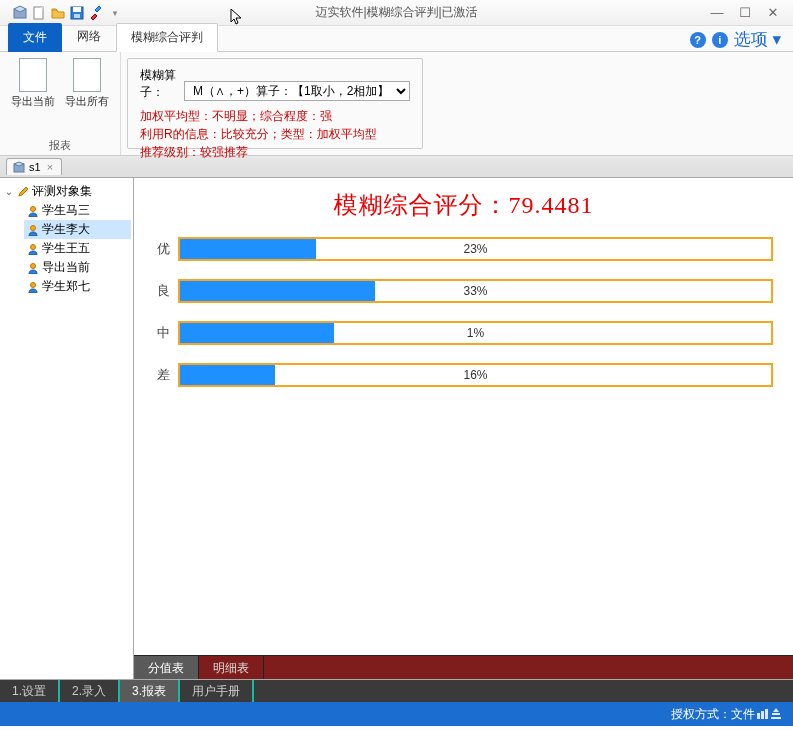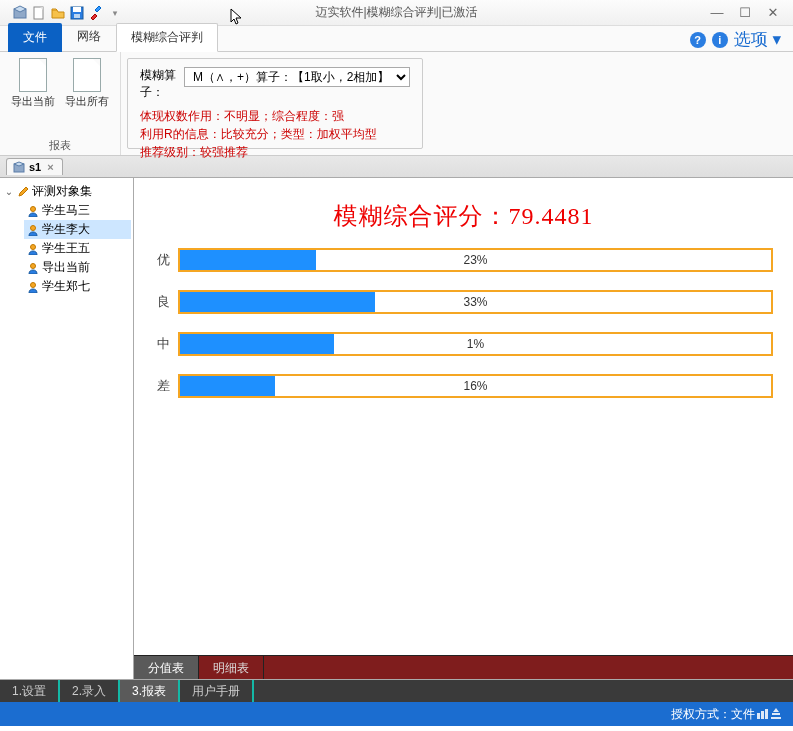--- a/index.html
+++ b/index.html
@@ -30,42 +30,42 @@
 
 .ribbon-body { height: 104px; background: #fafafa; border-bottom: 1px solid #ccc; display: flex; }
 .ribbon-group { border-right: 1px solid #ddd; padding: 6px 10px 2px 10px; display: flex; flex-direction: column; align-items: center; }
 .ribbon-group .btns { display: flex; gap: 8px; }
 .ribbon-group .bigbtn { width: 46px; display: flex; flex-direction: column; align-items: center; gap: 2px; cursor: pointer; }
 .ribbon-group .bigbtn .doc-ico { width: 28px; height: 34px; background: #fff; border: 1px solid #9aa; position: relative; }
 .ribbon-group .bigbtn .doc-ico::after { content: ""; position: absolute; top: 0; right: 0; border-style: solid; border-width: 0 7px 7px 0; border-color: transparent #fafafa transparent transparent; }
 .ribbon-group .bigbtn span { font-size: 11px; color: #333; text-align: center; }
 .ribbon-group .grp-title { font-size: 11px; color: #555; margin-top: auto; padding-top: 4px; }
 .ribbon-settings { padding: 8px 12px; border: 1px solid #ccc; margin: 6px; border-radius: 2px; flex: 0; }
-.ribbon-settings .row { display: flex; align-items: flex-start; gap: 6px; font-size: 12px; margin-bottom: 6px; }
+.ribbon-settings .row { display: flex; align-items: flex-end; gap: 6px; font-size: 12px; margin-bottom: 6px; }
 .ribbon-settings select { font-size: 12px; padding: 1px 4px; border: 1px solid #aaa; width: 240px; background: #fff; }
 .ribbon-settings .red { color: #c00; font-size: 12px; line-height: 18px; }
 
 
 .doc-tabs { height: 22px; background: linear-gradient(#e8e8e8,#dedede); border-bottom: 1px solid #aaa; display: flex; align-items: center; padding-left: 6px; }
-.doc-tabs .dtab { display: flex; align-items: center; gap: 4px; background: #f7f7f7; border: 1px solid #aaa; border-bottom: none; padding: 2px 6px; font-size: 11px; border-radius: 3px 3px 0 0; font-weight: bold; }
+.doc-tabs .dtab { display: flex; align-items: center; gap: 4px; background: #f7f7f7; border: 1px solid #aaa; border-bottom: none; padding: 2px 6px; font-size: 11px; border-radius: 3px 3px 0 0; }
 .doc-tabs .cube { width: 12px; height: 12px; }
 .doc-tabs .close { color: #888; cursor: pointer; padding: 0 2px; }
 
 
 .main { display: flex; height: 502px; border-bottom: 1px solid #aaa; }
 .tree-pane { width: 134px; border-right: 1px solid #aaa; background: #fff; padding: 4px 2px; overflow: auto; }
 .tree-root { font-size: 12px; }
 .tree-row { display: flex; align-items: center; gap: 2px; padding: 1px 2px; white-space: nowrap; cursor: pointer; }
 .tree-row .expander { width: 10px; color: #666; font-size: 10px; text-align: center; }
 .tree-row .tree-ico { width: 14px; height: 14px; display: flex; align-items: center; justify-content: center; }
 .tree-children { padding-left: 22px; }
 .tree-children .tree-row.selected { background: #cde6ff; }
 
 .content { flex: 1; display: flex; flex-direction: column; background: #fff; }
-.chart-area { flex: 1; padding: 18px 20px; overflow: auto; }
+.chart-area { flex: 1; padding: 7px 20px; overflow: auto; }
 .score-title { color: #e00; font-family: "SimSun", serif; font-size: 24px; text-align: center; margin: 4px 0 16px 0; letter-spacing: 1px; }
 .bar-row { display: flex; align-items: center; gap: 8px; margin-bottom: 18px; }
 .bar-row .lbl { width: 16px; font-size: 13px; color: #444; text-align: right; }
 .bar-row .bar-outer { flex: 1; height: 24px; border: 2px solid #f5a623; border-radius: 0; position: relative; background: #fff; overflow: hidden; }
 .bar-row .bar-fill { position: absolute; left: 0; top: 0; bottom: 0; background: #1e90ff; }
 .bar-row .bar-pct { position: absolute; left: 50%; top: 50%; transform: translate(-50%,-50%); font-size: 12px; color: #333; }
 
 .sub-tabs { height: 24px; background: #7f1d1d; display: flex; border-top: 1px solid #222; }
 .sub-tabs .stab { padding: 4px 14px; color: #ddd; font-size: 12px; border-right: 1px solid #222; cursor: pointer; }
 .sub-tabs .stab.active { background: #5a5a5a; color: #fff; }
@@ -157,21 +157,21 @@
     </div>
     <div class="grp-title">报表</div>
   </div>
   <div class="ribbon-settings">
     <div class="row">
       <span>模糊算子：</span>
       <select>
         <option>M（∧，+）算子：【1取小，2相加】</option>
       </select>
     </div>
-    <div class="red">体现权数作用：不明显；综合程度：强</div>
+    <div class="red">加权平均型：不明显；综合程度：强</div>
     <div class="red">利用R的信息：比较充分；类型：加权平均型</div>
     <div class="red">推荐级别：较强推荐</div>
   </div>
 </div>
 
 <div class="doc-tabs">
   <div class="dtab">
     <span class="cube">
       <svg width="12" height="12">
           <rect x="1" y="3" width="10" height="8" fill="#8fa8c8" stroke="#5a7da8"></rect>

